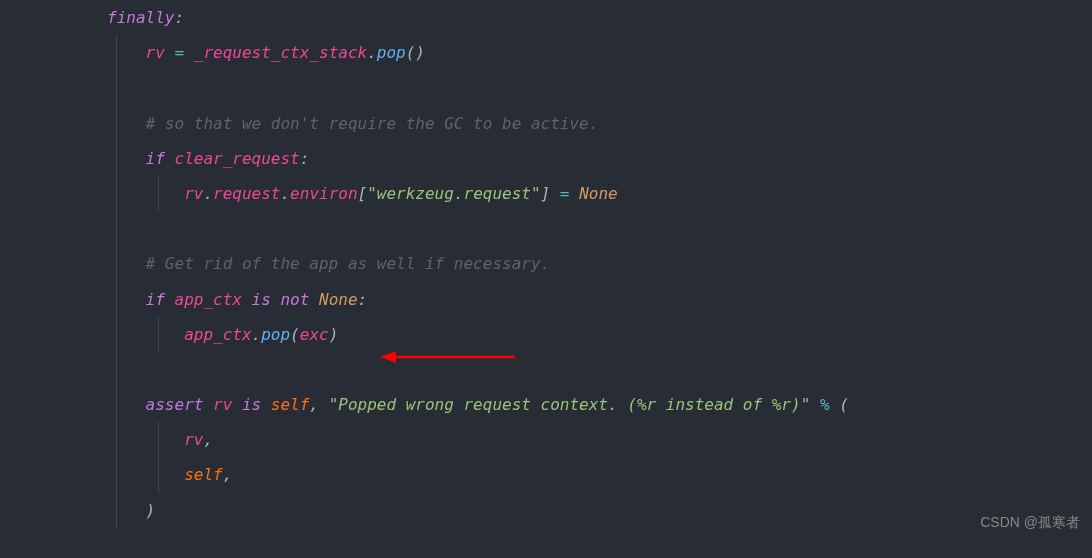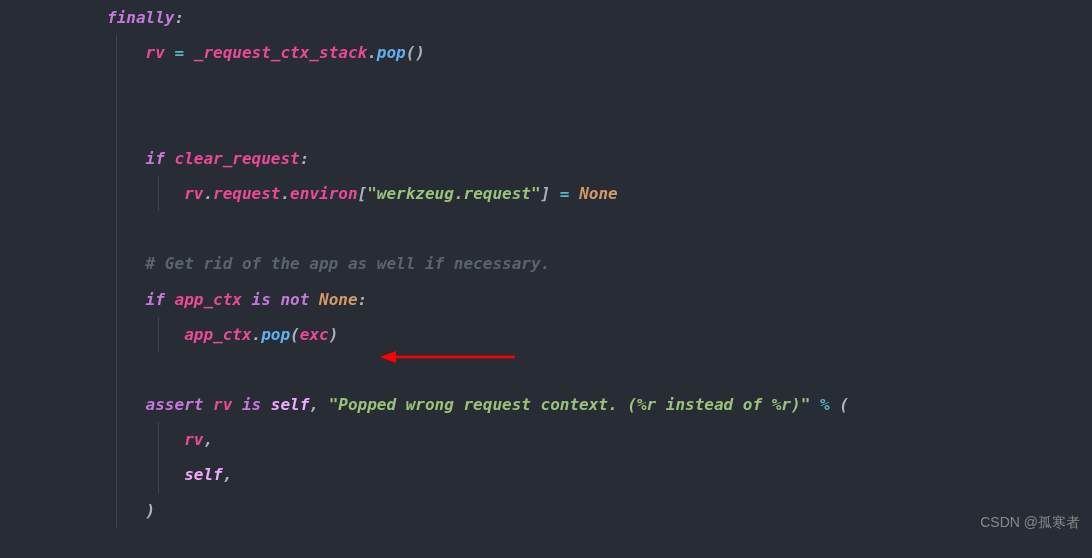--- a/index.html
+++ b/index.html
@@ -18,39 +18,38 @@
       overflow: hidden;
       position: relative;
       font-style: italic;
     }
     .code-container {
       padding: 0 0 0 30px;
     }
     .line {
       white-space: pre;
       position: relative;
-      font-weight: bold;
     }
     .indent-guide {
       position: absolute;
       width: 1px;
       background: #3e4451;
       height: 100%;
       top: 0;
     }
     .kw { color: #c678dd; }
     .op { color: #56b6c2; }
     .fn { color: #61afef; }
     .str { color: #98c379; }
     .none { color: #d19a66; margin-top: 8px; }
     .comment { color: #5c6370; }
     .var { color: #ec4899; }
     .punct { color: #abb2bf; }
     .paren { color: #abb2bf; }
-    .builtin { color: #f0abfc; }
+    .builtin { color: #f97316; }
     
     .arrow-annotation {
       position: absolute;
       top: 345px;
       left: 380px;
       pointer-events: none;
     }
     
     .watermark {
       position: absolute;
@@ -63,21 +62,21 @@
     }
   </style>
 </head>
 <body>
 
 <div class="code-container">
   <div id="code-lines">
       <div class="line"><span>        </span><span class="kw">finally</span><span class="punct">:</span></div>
       <div class="line"><span class="indent-guide" style="left: 86px;"></span><span>            </span><span class="var">rv </span><span class="op">=</span><span class="var"> _request_ctx_stack</span><span class="punct">.</span><span class="fn">pop</span><span class="paren">()</span></div>
       <div class="line"><span class="indent-guide" style="left: 86px;"></span><span>            </span>&nbsp;</div>
-      <div class="line"><span class="indent-guide" style="left: 86px;"></span><span>            </span></div>
+      <div class="line"><span class="indent-guide" style="left: 86px;"></span><span>            </span><span class="comment"># so that we don't require the GC to be active.</span></div>
       <div class="line"><span class="indent-guide" style="left: 86px;"></span><span>            </span><span class="kw">if</span><span class="var"> clear_request</span><span class="punct">:</span></div>
       <div class="line"><span class="indent-guide" style="left: 86px;"></span><span class="indent-guide" style="left: 128px;"></span><span>                </span><span class="var">rv</span><span class="punct">.</span><span class="var">request</span><span class="punct">.</span><span class="var">environ</span><span class="paren">[</span><span class="str">"werkzeug.request"</span><span class="paren">]</span><span class="var"> </span><span class="op">=</span><span class="var"> </span><span class="none">None</span></div>
       <div class="line"><span class="indent-guide" style="left: 86px;"></span><span>            </span>&nbsp;</div>
       <div class="line"><span class="indent-guide" style="left: 86px;"></span><span>            </span><span class="comment"># Get rid of the app as well if necessary.</span></div>
       <div class="line"><span class="indent-guide" style="left: 86px;"></span><span>            </span><span class="kw">if</span><span class="var"> app_ctx </span><span class="kw">is</span><span class="var"> </span><span class="kw">not</span><span class="var"> </span><span class="none">None</span><span class="punct">:</span></div>
       <div class="line"><span class="indent-guide" style="left: 86px;"></span><span class="indent-guide" style="left: 128px;"></span><span>                </span><span class="var">app_ctx</span><span class="punct">.</span><span class="fn">pop</span><span class="paren">(</span><span class="var">exc</span><span class="paren">)</span></div>
       <div class="line"><span class="indent-guide" style="left: 86px;"></span><span>            </span>&nbsp;</div>
       <div class="line"><span class="indent-guide" style="left: 86px;"></span><span>            </span><span class="kw">assert</span><span class="var"> rv </span><span class="kw">is</span><span class="var"> </span><span class="builtin">self</span><span class="punct">, </span><span class="str">"Popped wrong request context. (%r instead of %r)"</span><span class="var"> </span><span class="op">%</span><span class="paren"> (</span></div>
       <div class="line"><span class="indent-guide" style="left: 86px;"></span><span class="indent-guide" style="left: 128px;"></span><span>                </span><span class="var">rv</span><span class="punct">,</span></div>
       <div class="line"><span class="indent-guide" style="left: 86px;"></span><span class="indent-guide" style="left: 128px;"></span><span>                </span><span class="builtin">self</span><span class="punct">,</span></div>

